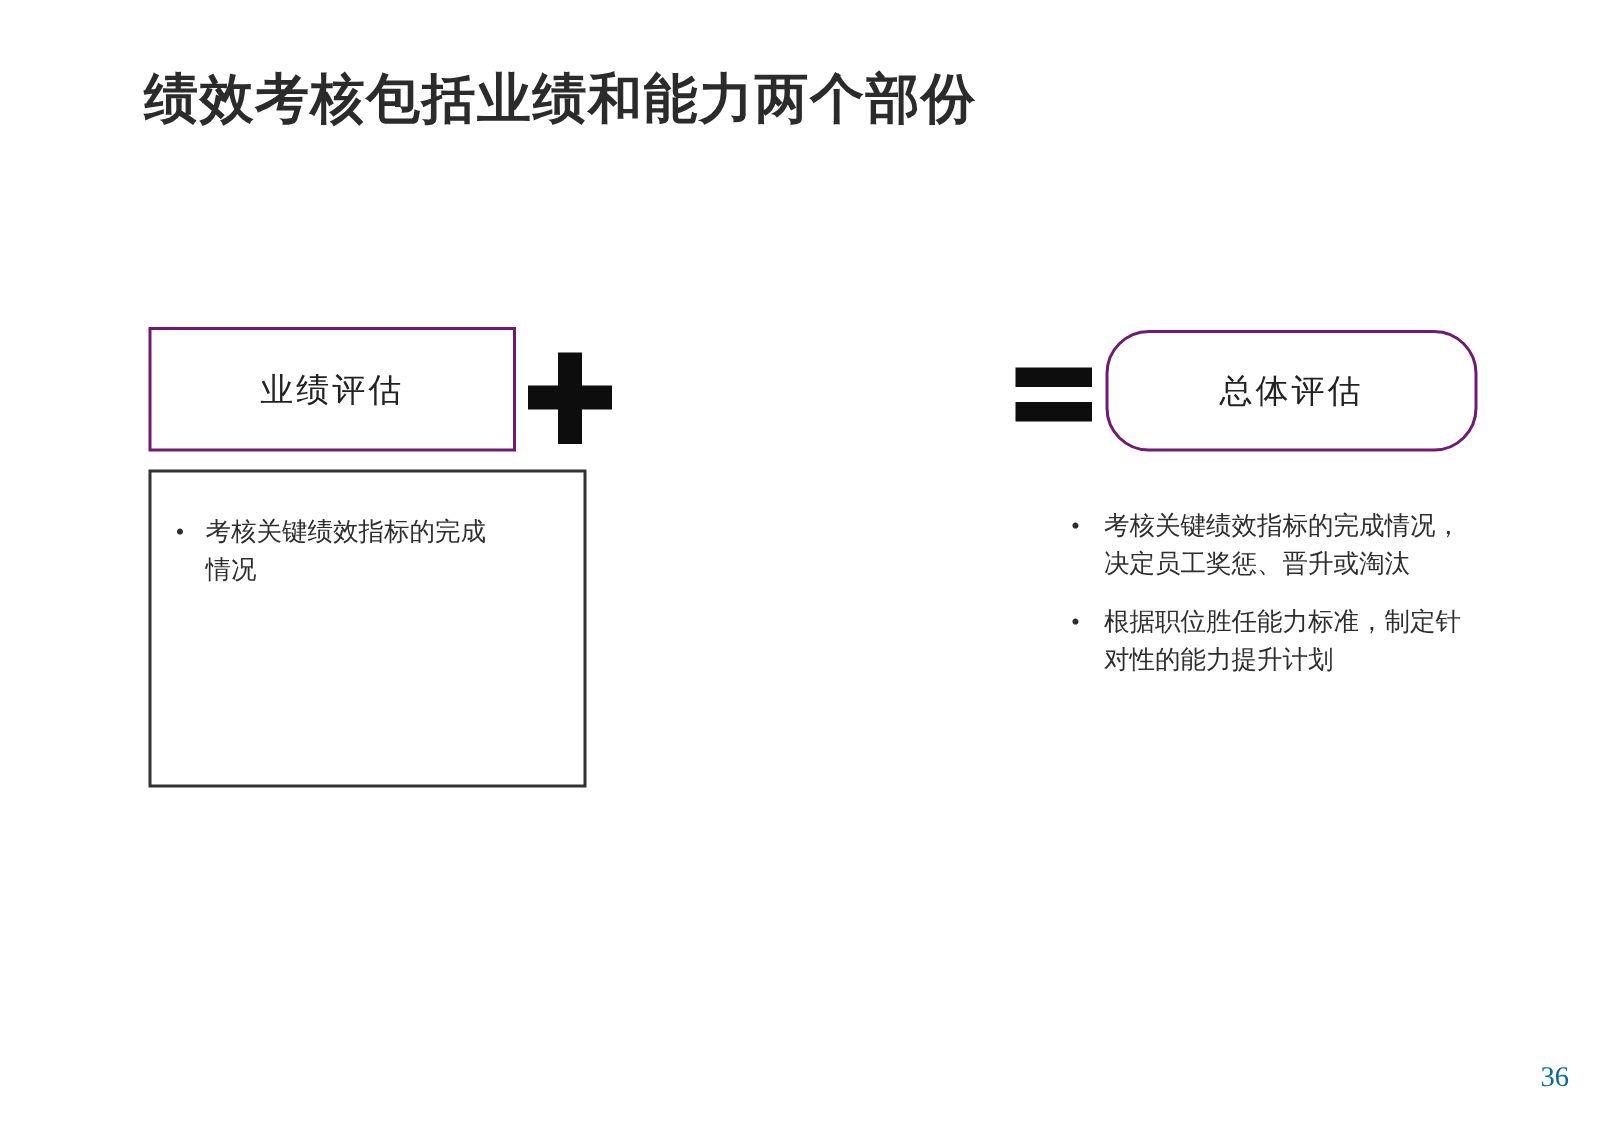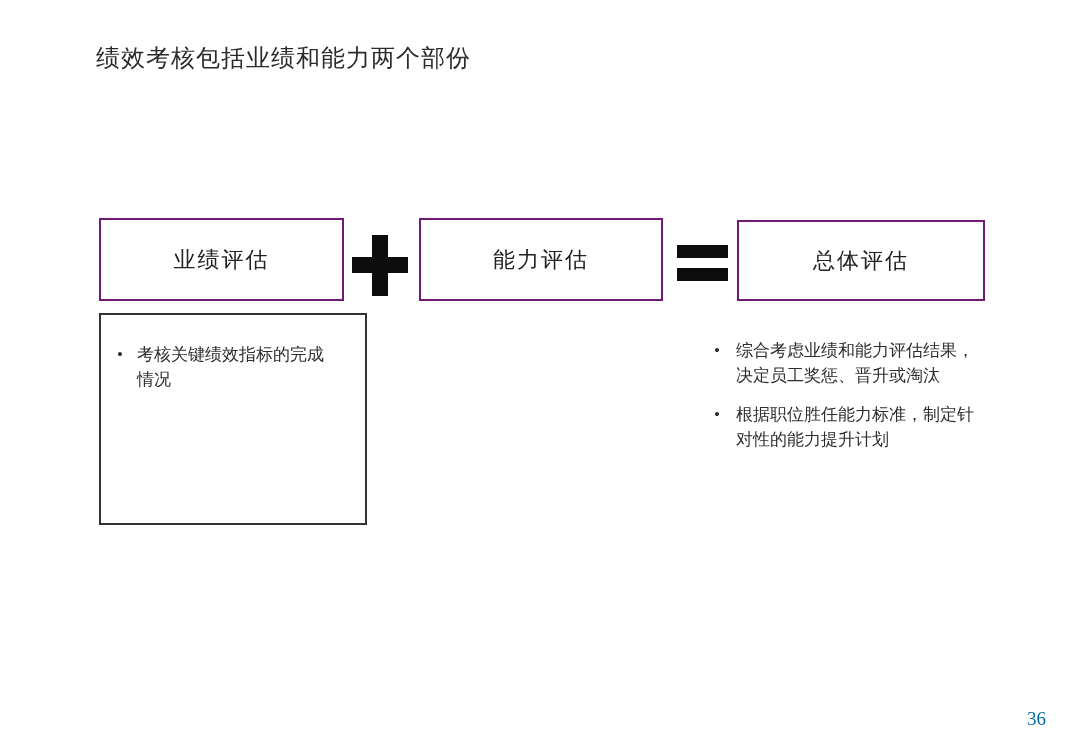--- a/index.html
+++ b/index.html
@@ -14,22 +14,22 @@
     background: #ffffff;
     font-family: "Liberation Serif", "DejaVu Serif", serif;
     color: #2b2b2b;
     overflow: hidden;
   }
   .title {
     position: absolute;
     left: 96px;
     top: 42px;
     margin: 0;
-    font-size: 24px;
-    font-weight: normal;
+    font-size: 36px;
+    font-weight: bold;
     letter-spacing: 1px;
     color: #2b2b2b;
     white-space: nowrap;
   }
   
   .hbox {
     position: absolute;
     top: 218px;
     height: 83px;
     border: 2px solid #701a75;
@@ -39,21 +39,21 @@
     justify-content: center;
     box-sizing: border-box;
   }
   .hbox span {
     font-size: 22px;
     letter-spacing: 2px;
     color: #222222;
   }
   .box1 { left: 99px;  width: 245px; }
   .box2 { left: 419px; width: 244px; }
-  .box3 { left: 737px; width: 248px; top: 220px; height: 81px; }
+  .box3 { left: 737px; width: 248px; top: 220px; height: 81px; border-radius: 29px; }
 
   
   .op { position: absolute; }
   .plus { left: 352px; top: 235px; width: 56px; height: 61px; }
   .plus .pv {
     position: absolute;
     left: 20px; top: 0;
     width: 16px; height: 61px;
     background: #0d0d0d;
   }
@@ -75,21 +75,21 @@
   .equals .eb.b2 { top: 23px; }
 
   
   .detail {
     position: absolute;
     box-sizing: border-box;
   }
   .detail1 {
     left: 99px;
     top: 313px;
-    width: 268px;
+    width: 292px;
     height: 212px;
     border: 2px solid #333333;
     padding: 27px 10px 0 12px;
   }
   .detail2 { left: 410px; top: 338px; width: 248px; }
   .detail3 { left: 710px; top: 338px; width: 278px; }
 
   ul.bullets {
     list-style: none;
     margin: 0;
@@ -133,23 +133,20 @@
 
   <div class="hbox box1">
     <span>业绩评估</span>
   </div>
 
   <div class="op plus">
     <span class="pv"></span>
     <span class="ph"></span>
   </div>
 
-  <div class="hbox box2">
-    <span>能力评估</span>
-  </div>
 
   <div class="op equals">
     <span class="eb b1"></span>
     <span class="eb b2"></span>
   </div>
 
   <div class="hbox box3">
     <span>总体评估</span>
   </div>
 
@@ -158,21 +155,21 @@
       <li>
         <span class="btext">考核关键绩效指标的完成情况</span>
       </li>
     </ul>
   </div>
 
 
   <div class="detail detail3">
     <ul class="bullets">
       <li>
-        <span class="btext">综合考虑业绩和能力评估结果，决定员工奖惩、晋升或淘汰</span>
+        <span class="btext">考核关键绩效指标的完成情况，决定员工奖惩、晋升或淘汰</span>
       </li>
       <li>
         <span class="btext">根据职位胜任能力标准，制定针对性的能力提升计划</span>
       </li>
     </ul>
   </div>
 
   <div class="page-number">36</div>
 
 </div>

